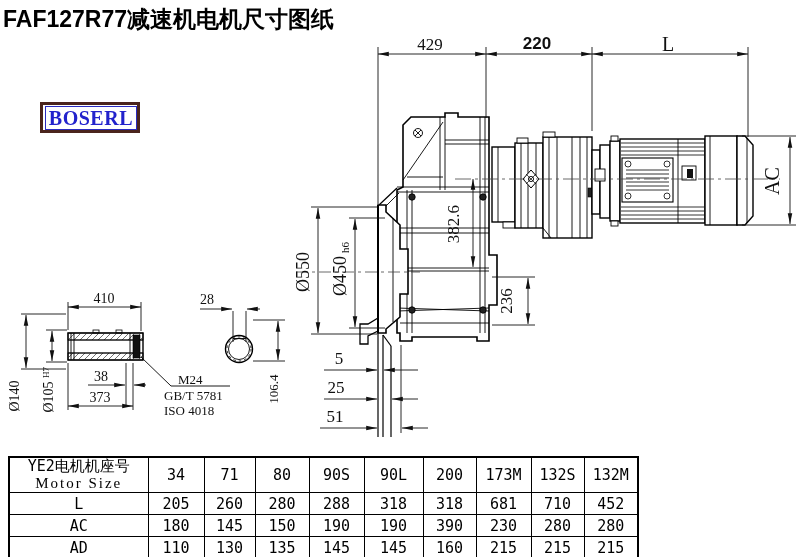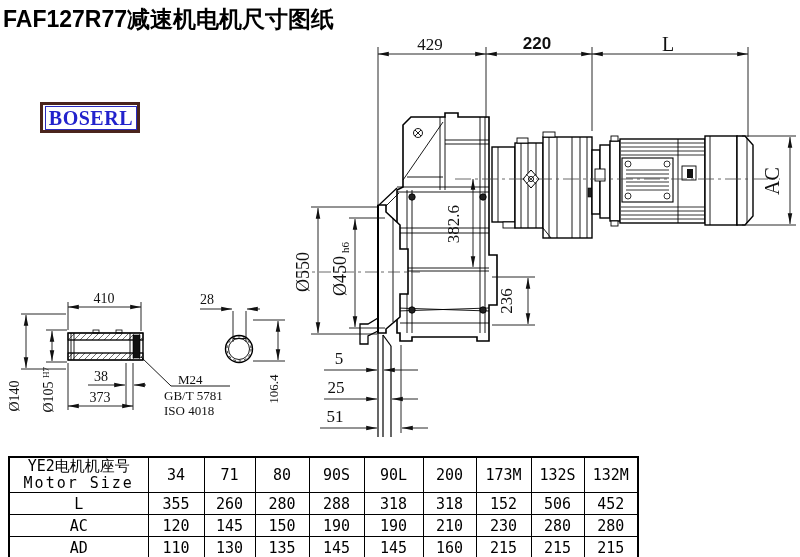--- a/index.html
+++ b/index.html
@@ -285,52 +285,52 @@
         <col style="width:59px">
         <col style="width:53px">
         <col style="width:55px">
       <col style="width:53px">
         <col style="width:54px">
     </colgroup>
     <tbody>
         <tr>
       <td class="hdr">
         <div>YE2电机机座号</div>
-        <div style="letter-spacing:2px;">Motor Size</div>
+        <div style="letter-spacing:2px;font-family:Liberation Serif, serif;">Motor Size</div>
       </td>
       <td class="hdr">34</td>
       <td class="hdr">71</td>
       <td class="hdr">80</td>
       <td class="hdr">90S</td>
       <td class="hdr">90L</td>
       <td class="hdr">200</td>
       <td class="hdr">173M</td>
       <td class="hdr">132S</td>
       <td class="hdr">132M</td>
     </tr>
     <tr>
       <td>L</td>
-      <td>355</td>
+      <td>205</td>
       <td>260</td>
       <td>280</td>
       <td>288</td>
       <td>318</td>
       <td>318</td>
-      <td>152</td>
-      <td>506</td>
+      <td>681</td>
+      <td>710</td>
       <td>452</td>
     </tr>
     <tr>
       <td>AC</td>
-      <td>120</td>
+      <td>180</td>
       <td>145</td>
       <td>150</td>
       <td>190</td>
       <td>190</td>
-      <td>210</td>
+      <td>390</td>
       <td>230</td>
       <td>280</td>
       <td>280</td>
     </tr>
     <tr>
       <td>AD</td>
       <td>110</td>
       <td>130</td>
       <td>135</td>
       <td>145</td>

